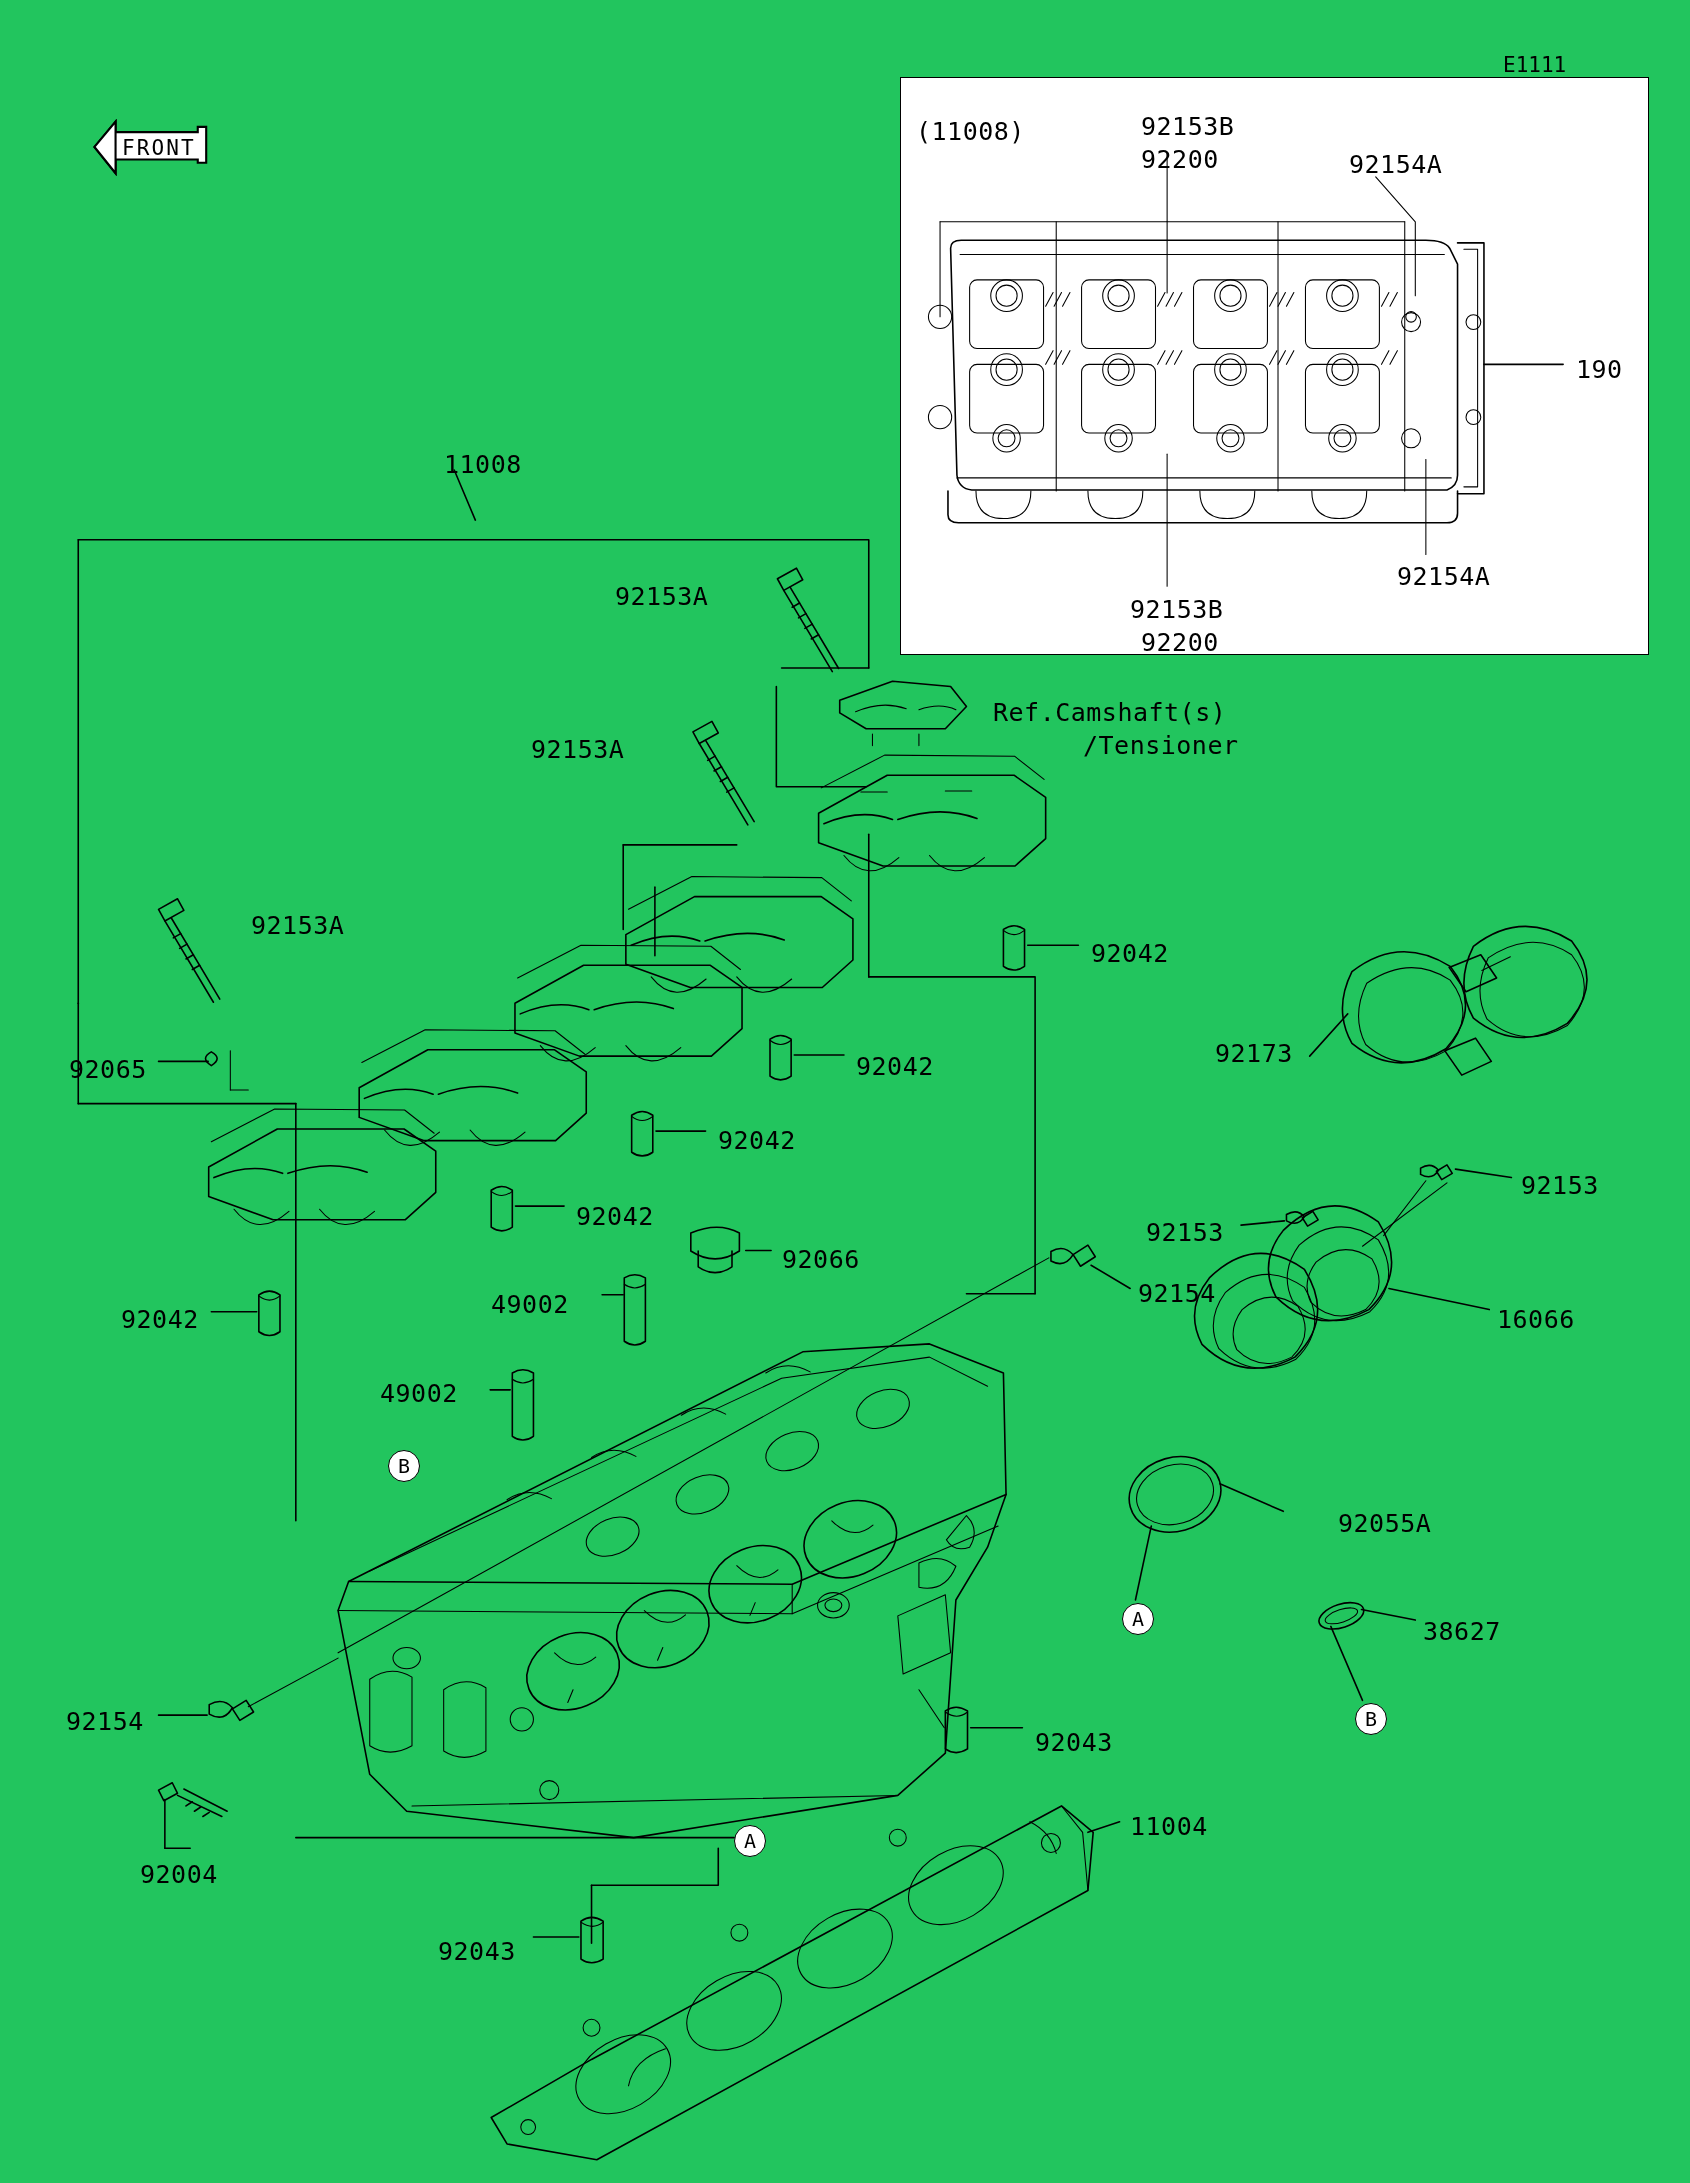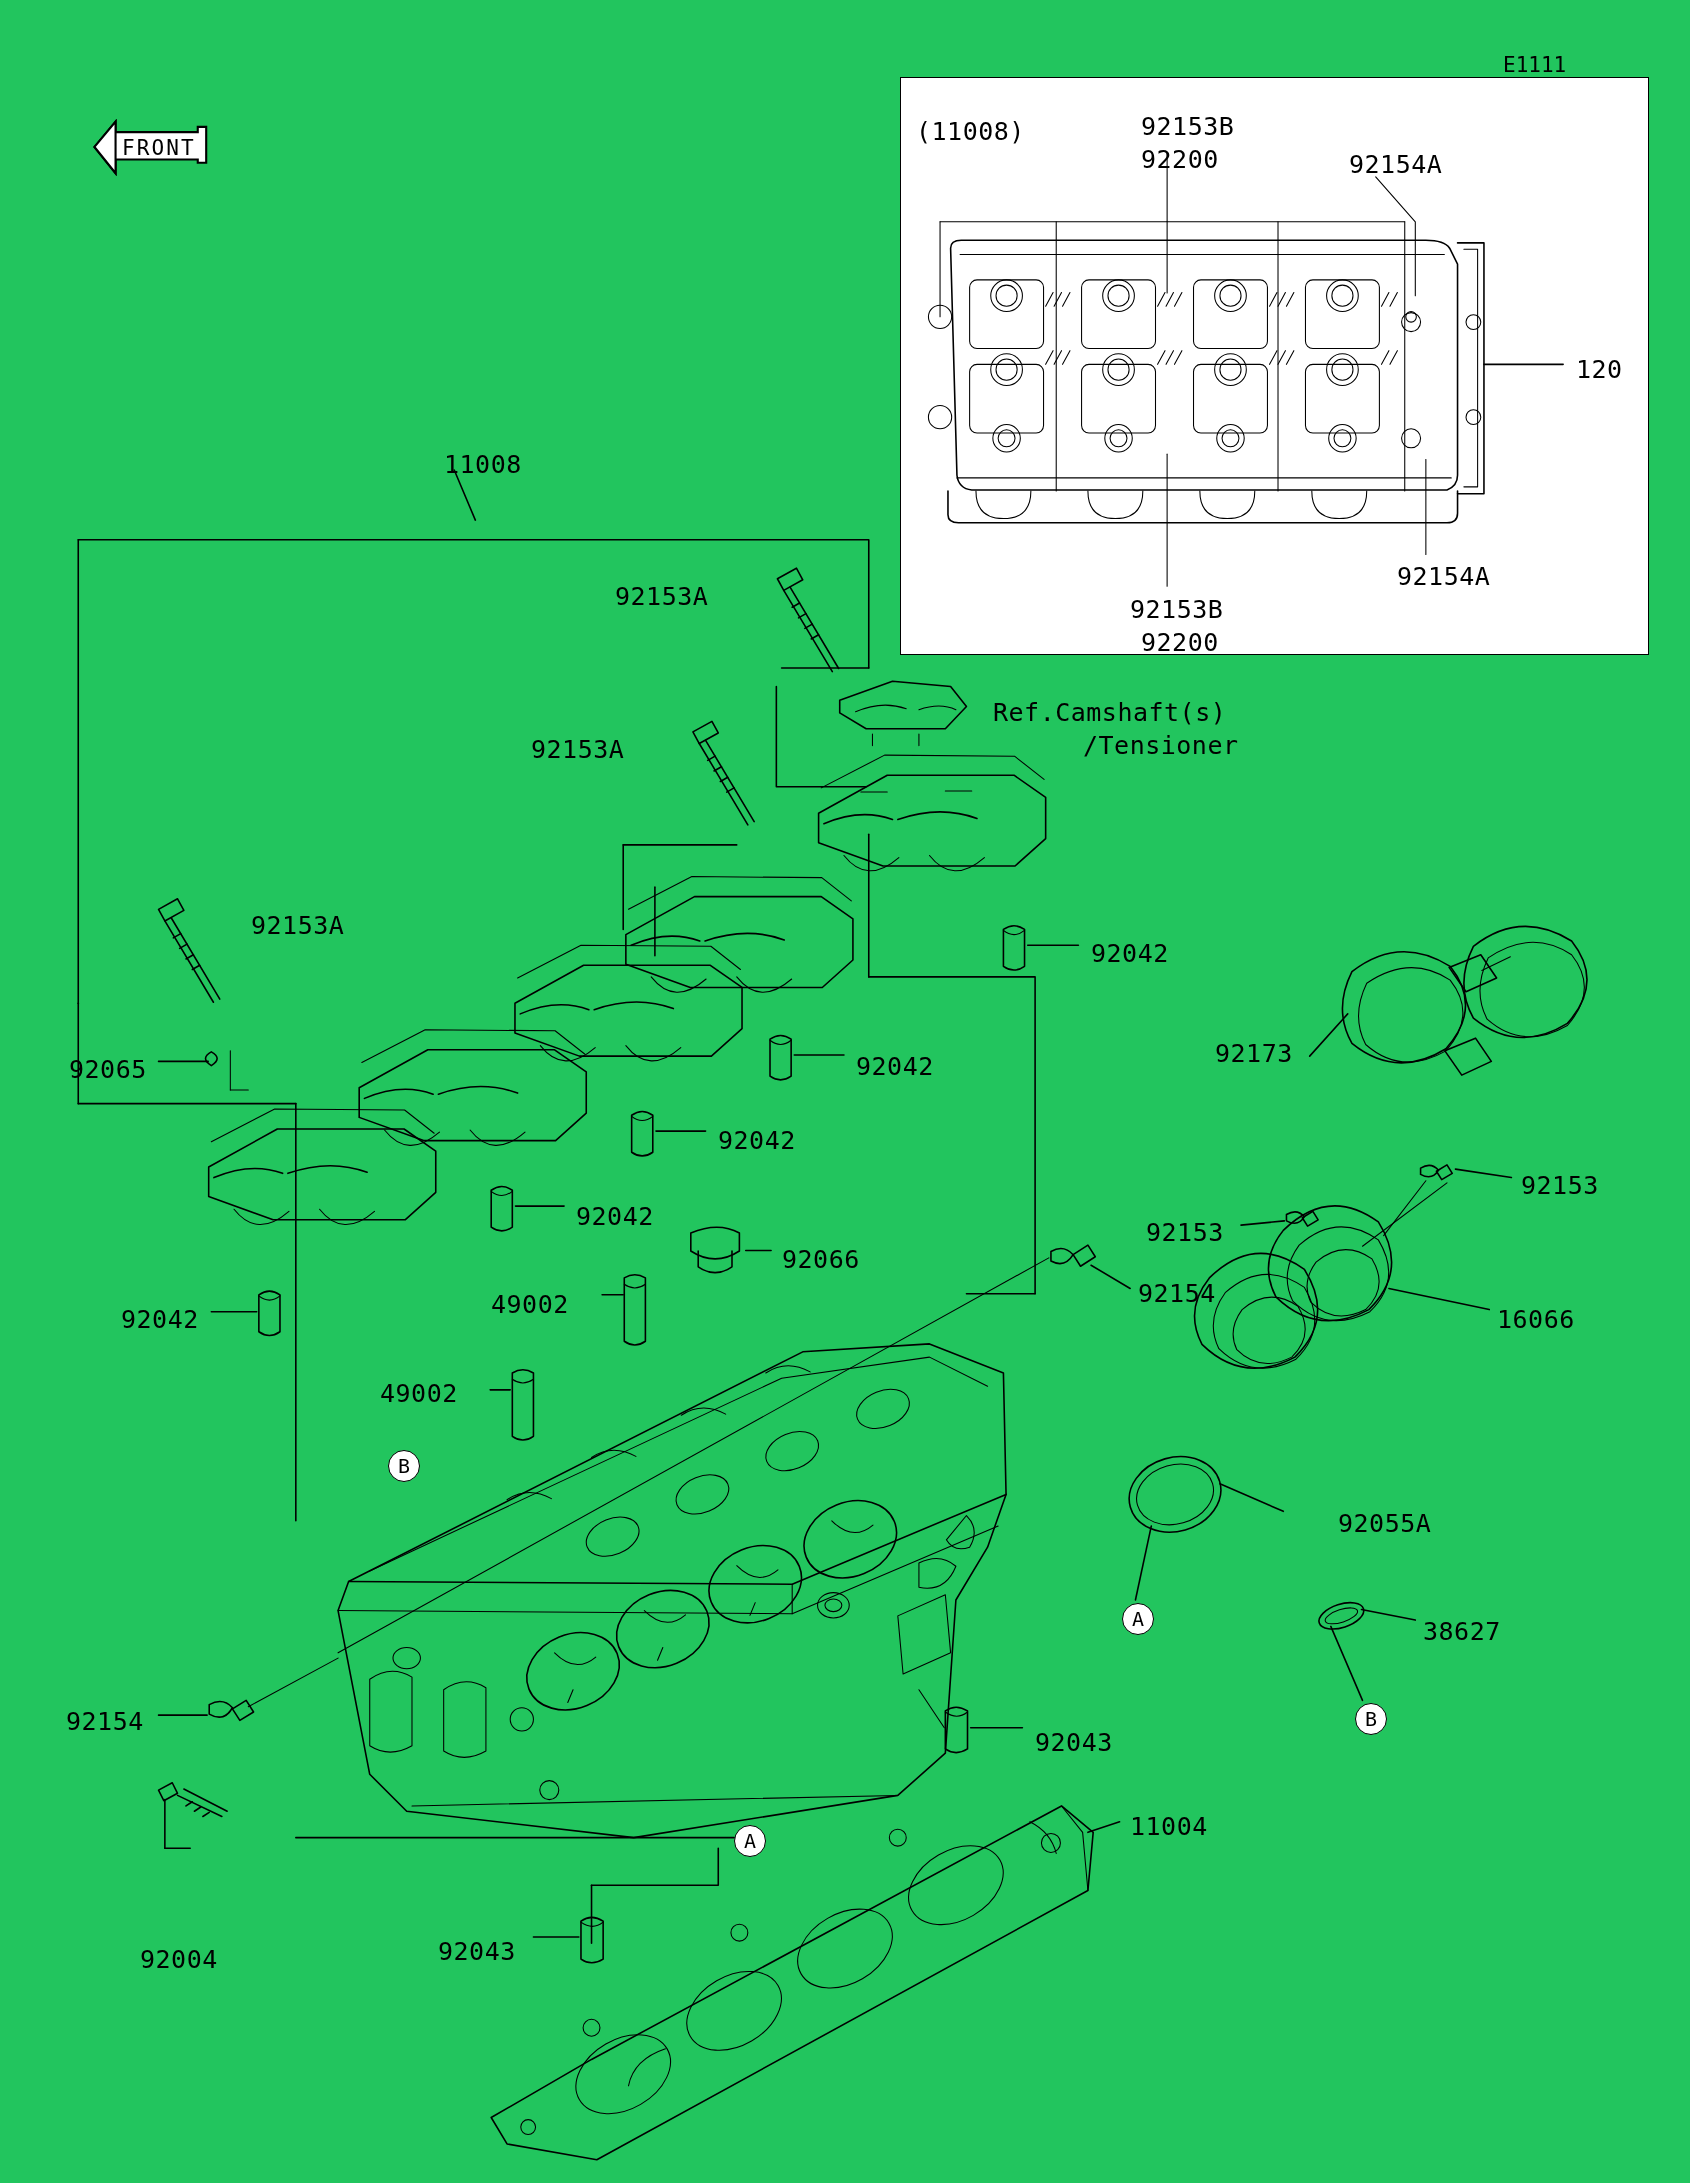--- a/index.html
+++ b/index.html
@@ -83,42 +83,42 @@
   </div>
 
   <div class="inset-box" style="left:900px; top:77px; width:747px; height:576px;"></div>
   <div class="lbl" style="left:916px; top:116px;">(11008)</div>
   <div class="lbl" style="left:1141px; top:111px;">92153B</div>
   <div class="lbl" style="left:1141px; top:144px;">92200</div>
   <div class="lbl" style="left:1349px; top:149px;">92154A</div>
   <div class="lbl" style="left:1130px; top:594px;">92153B</div>
   <div class="lbl" style="left:1141px; top:627px;">92200</div>
   <div class="lbl" style="left:1397px; top:561px;">92154A</div>
-  <div class="lbl" style="left:1576px; top:354px;">120</div>
+  <div class="lbl" style="left:1576px; top:354px;">190</div>
 
   <div class="lbl" style="left:444px; top:449px;">11008</div>
 
   <div class="lbl" style="left:993px; top:697px;text-align:center;">Ref.Camshaft(s)</div>
   <div class="lbl" style="left:1043px; top:730px;margin-left:40px;">/Tensioner</div>
 
   <div class="lbl" style="left:615px; top:581px;">92153A</div>
   <div class="lbl" style="left:531px; top:734px;">92153A</div>
   <div class="lbl" style="left:251px;  top:910px;">92153A</div>
   <div class="lbl" style="left:1091px; top:938px;">92042</div>
   <div class="lbl" style="left:856px; top:1051px;">92042</div>
   <div class="lbl" style="left:718px; top:1125px;">92042</div>
   <div class="lbl" style="left:576px; top:1201px;">92042</div>
   <div class="lbl" style="left:121px;  top:1304px;">92042</div>
   <div class="lbl" style="left:69px;  top:1054px;">92065</div>
   <div class="lbl" style="left:782px; top:1244px;">92066</div>
   <div class="lbl" style="left:491px;  top:1289px;">49002</div>
   <div class="lbl" style="left:380px;  top:1378px;">49002</div>
   <div class="lbl" style="left:66px;  top:1706px;">92154</div>
   <div class="lbl" style="left:1138px; top:1278px;">92154</div>
-  <div class="lbl" style="left:140px;  top:1944px;">92004</div>
+  <div class="lbl" style="left:140px;  top:1859px;">92004</div>
   <div class="lbl" style="left:1035px; top:1727px;">92043</div>
   <div class="lbl" style="left:438px;  top:1936px;">92043</div>
   <div class="lbl" style="left:1130px; top:1811px;">11004</div>
   <div class="lbl" style="left:1215px; top:1038px;">92173</div>
   <div class="lbl" style="left:1521px; top:1170px;">92153</div>
   <div class="lbl" style="left:1146px; top:1217px;">92153</div>
   <div class="lbl" style="left:1497px; top:1304px;">16066</div>
   <div class="lbl" style="left:1338px; top:1508px;">92055A</div>
   <div class="lbl" style="left:1423px; top:1616px;">38627</div>
 

